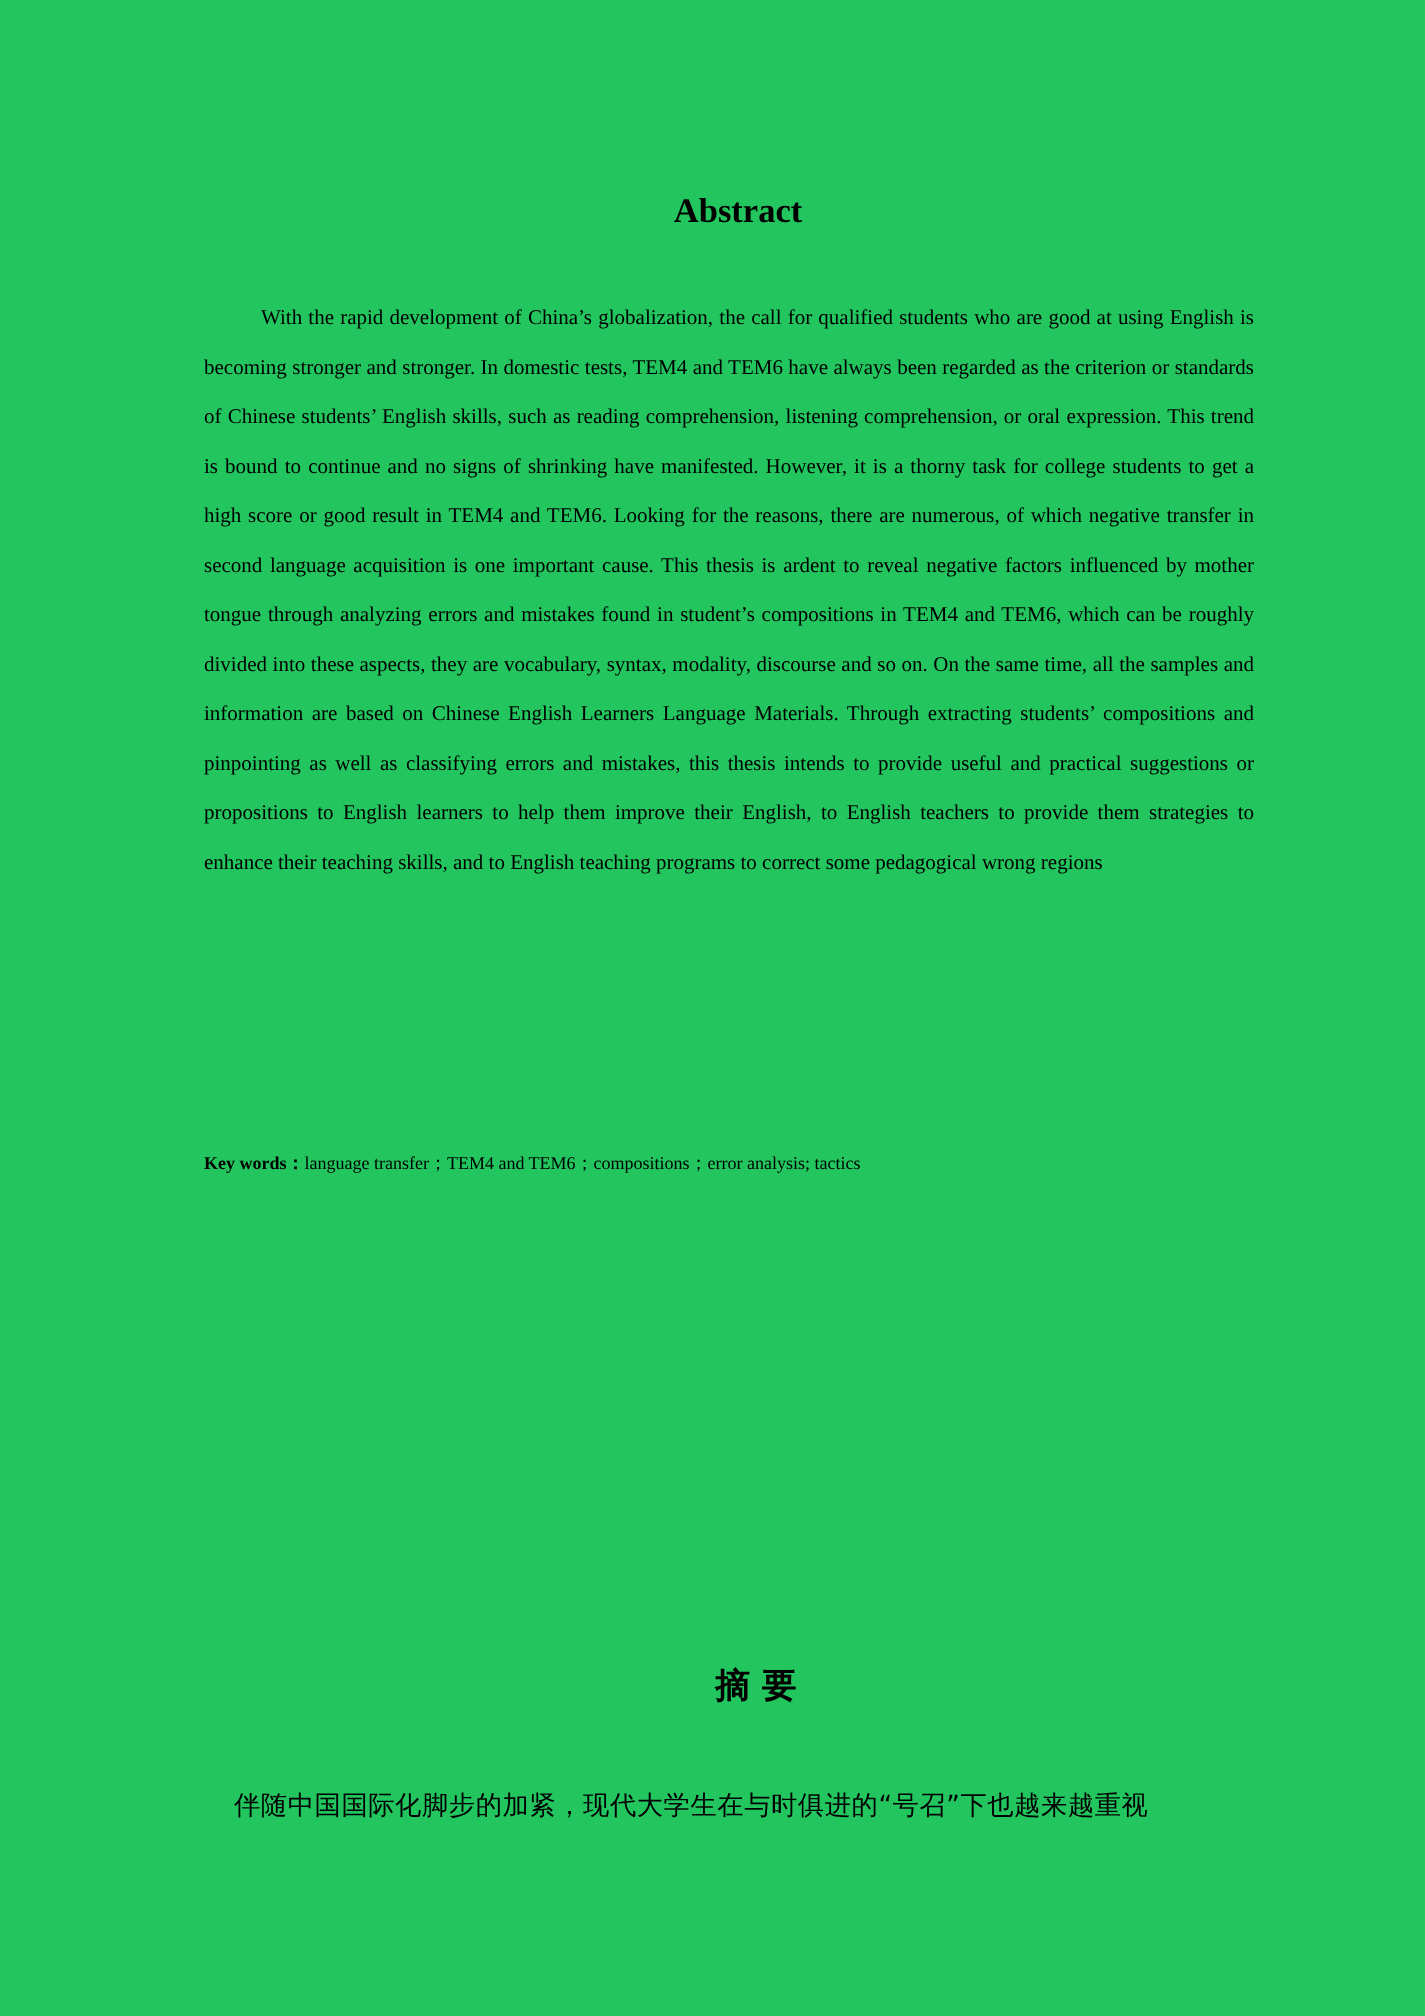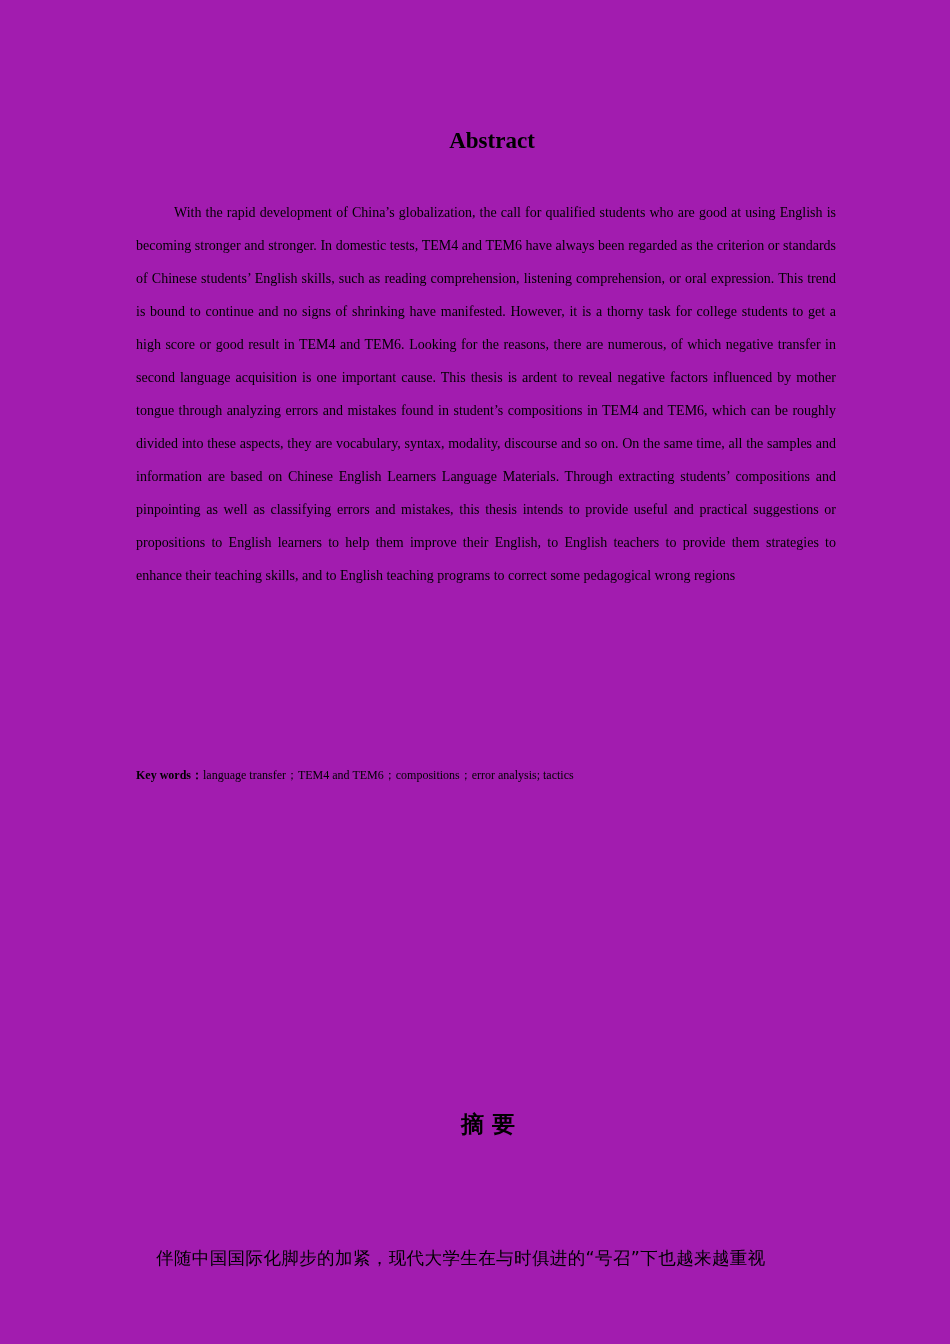--- a/index.html
+++ b/index.html
@@ -1,45 +1,45 @@
 <!DOCTYPE html>
 <html><head>
   <meta charset="utf-8">
   <style>
     html, body { margin: 0; padding: 0; background: #ffffff; }
     body { width: 950px; height: 1344px; position: relative; overflow: hidden; }
     .page {
-      position: absolute; left: 0; top: 0; width: 950px; height: 1344px; background: #a21caf;
+      position: absolute; left: 0; top: 0; width: 950px; height: 1344px; background: #22c55e;
       color: #000000;
     }
     .title-en {
       position: absolute; left: 136px; width: 712px; top: 127px;
       text-align: center;
       font-family: "Liberation Serif", serif; font-weight: bold; font-size: 23px; line-height: 28px;
     }
     .abstract-body {
       position: absolute; left: 136px; width: 700px; top: 196px;
       font-family: "Liberation Serif", serif; font-size: 14px; line-height: 33px;
       text-align: justify; text-indent: 38px; margin: 0;
       hyphens: none;
     }
     .keywords {
       position: absolute; left: 136px; width: 712px; top: 759px;
       font-family: "Liberation Serif", serif; font-size: 12px; line-height: 33px;
       white-space: nowrap; margin: 0;
     }
     .keywords .kw-label { font-weight: bold; }
     .title-cn {
-      position: absolute; left: 136px; width: 712px; top: 1109px;
+      position: absolute; left: 152px; width: 712px; top: 1109px;
       text-align: center;
       font-family: "DejaVu Sans", sans-serif; font-weight: bold; font-size: 23px; line-height: 30px;
       letter-spacing: 8px;
     }
     .cn-body {
-      position: absolute; left: 136px; width: 700px; top: 1242px;
+      position: absolute; left: 136px; width: 700px; top: 1188px;
       font-family: "DejaVu Sans", sans-serif; font-size: 17.5px; line-height: 33px;
       text-indent: 20px; margin: 0; white-space: nowrap; overflow: hidden;
       letter-spacing: 0.4px;
     }
   </style>
 </head>
 <body>
 
 <div class="page">
   <div class="title-en">Abstract</div>

